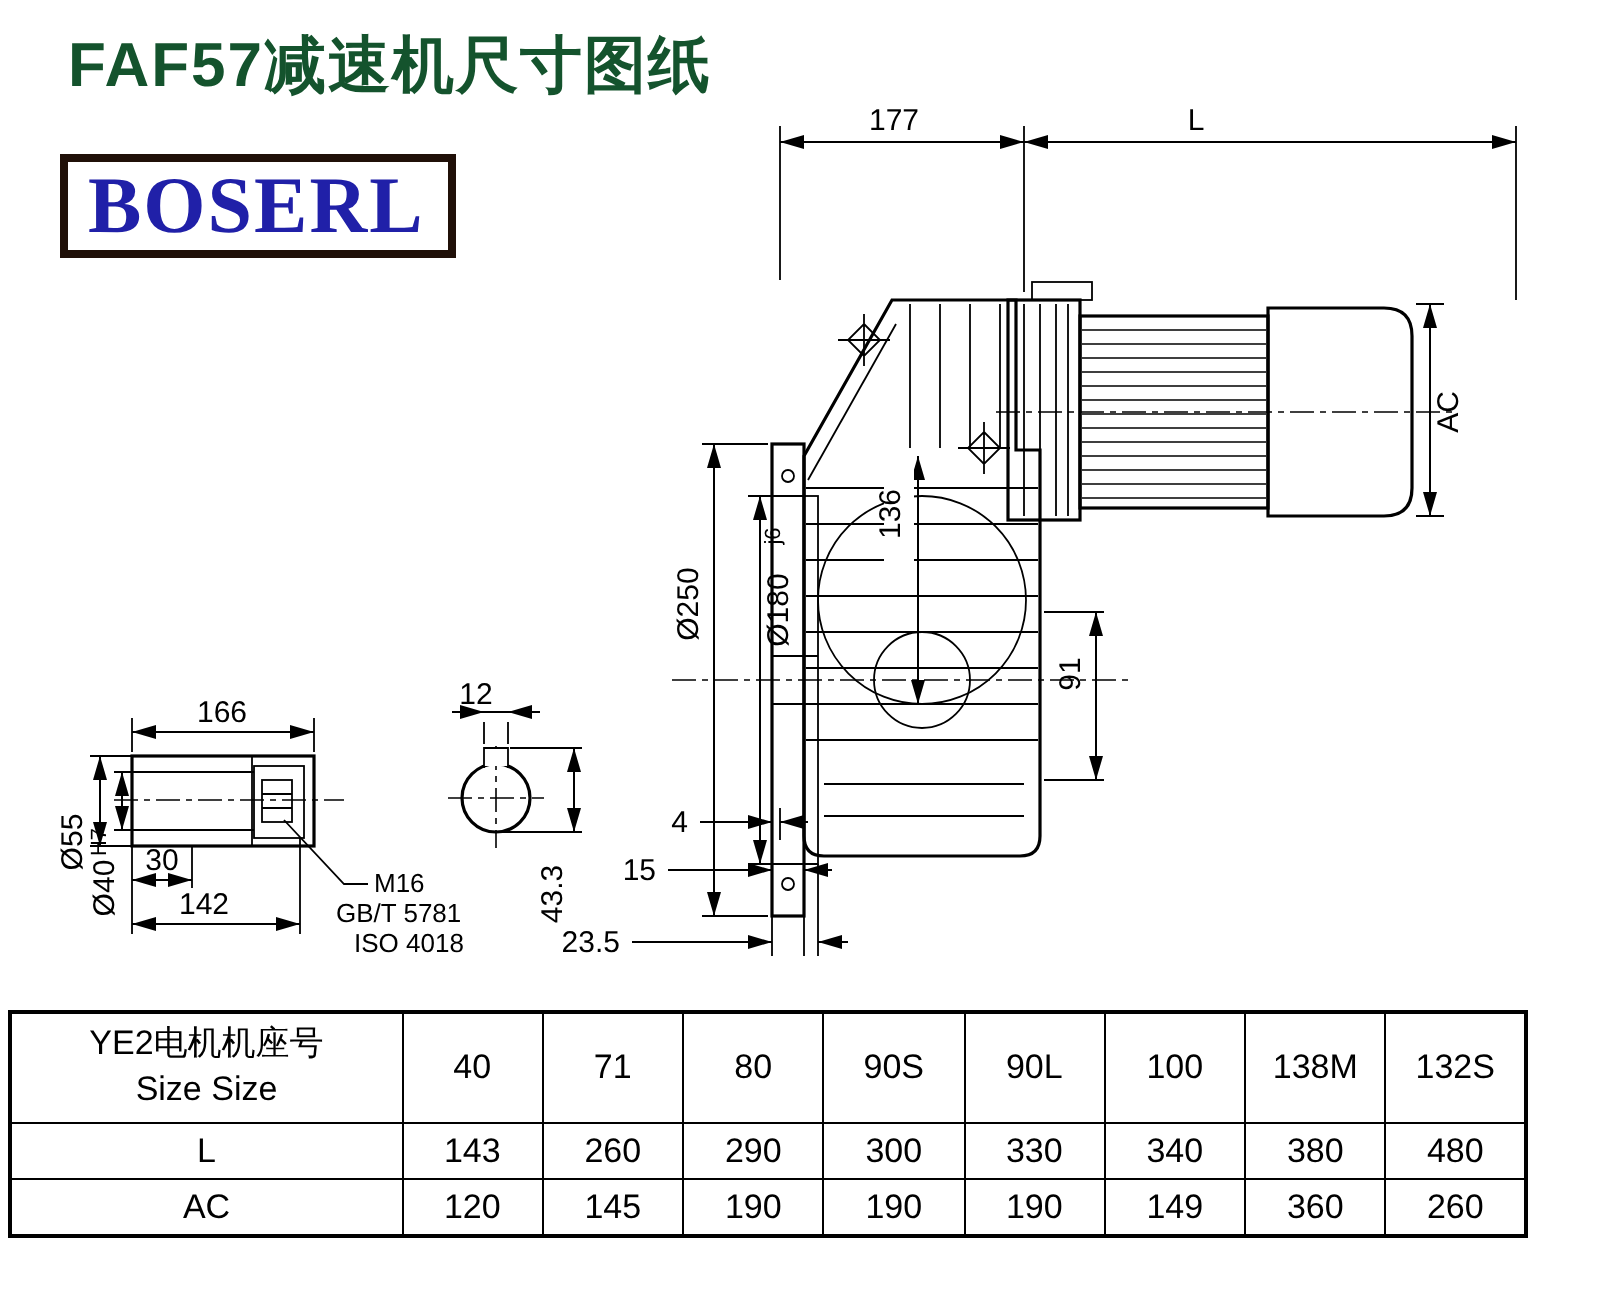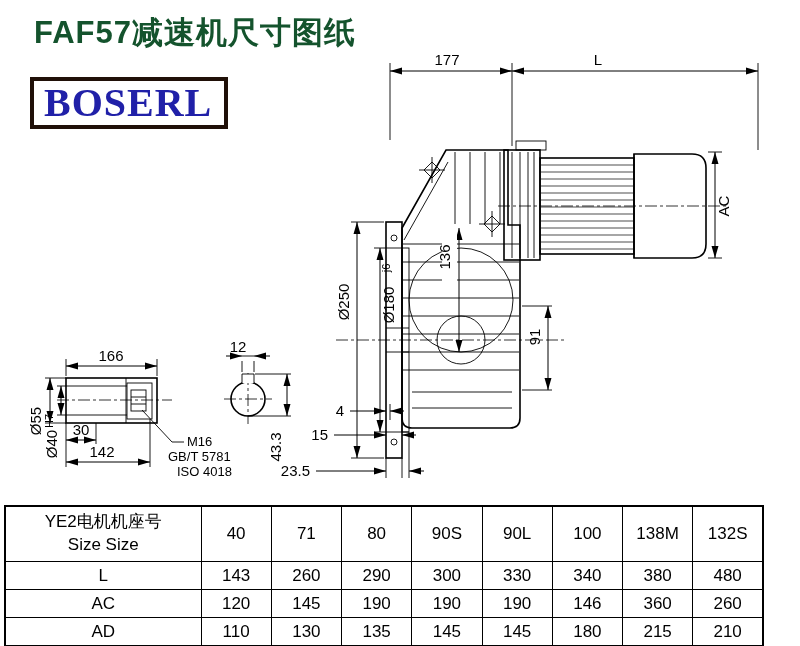--- a/index.html
+++ b/index.html
@@ -211,29 +211,18 @@
     <td>380</td>
     <td>480</td>
   </tr>
   <tr class="data-row">
     <td>AC</td>
     <td>120</td>
     <td>145</td>
     <td>190</td>
     <td>190</td>
     <td>190</td>
-    <td>146</td>
+    <td>149</td>
     <td>360</td>
     <td>260</td>
   </tr>
-  <tr class="data-row">
-    <td>AD</td>
-    <td>110</td>
-    <td>130</td>
-    <td>135</td>
-    <td>145</td>
-    <td>145</td>
-    <td>180</td>
-    <td>215</td>
-    <td>210</td>
-  </tr>
 </tbody>
   </table>
 
 </body></html>

